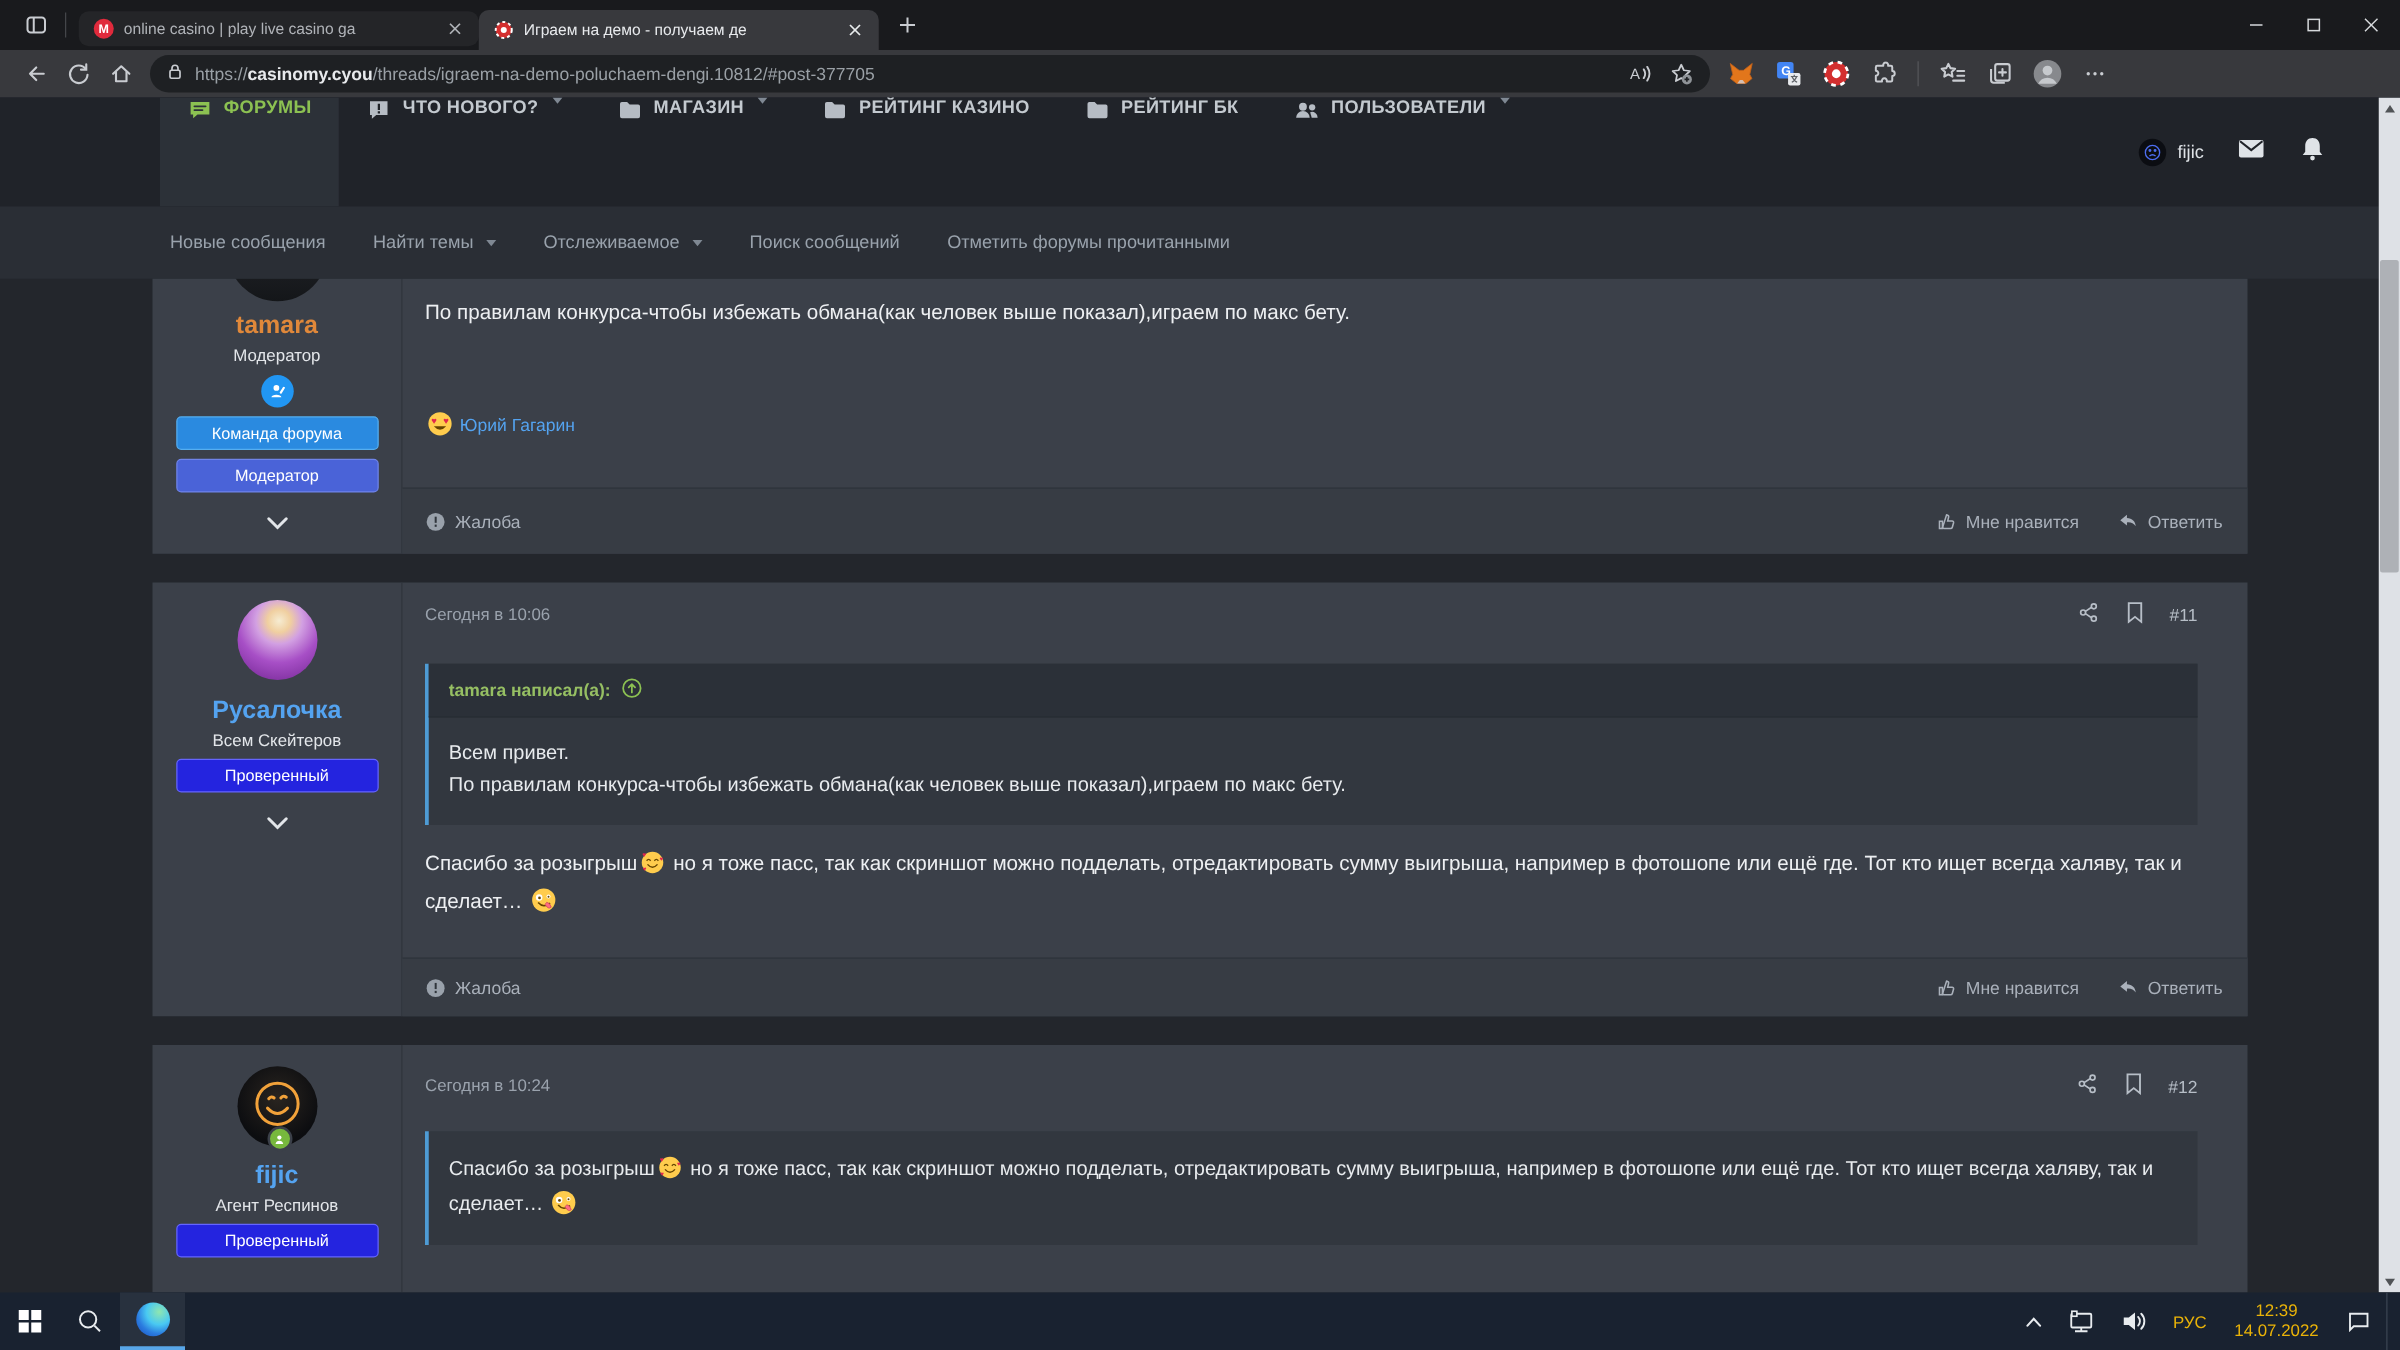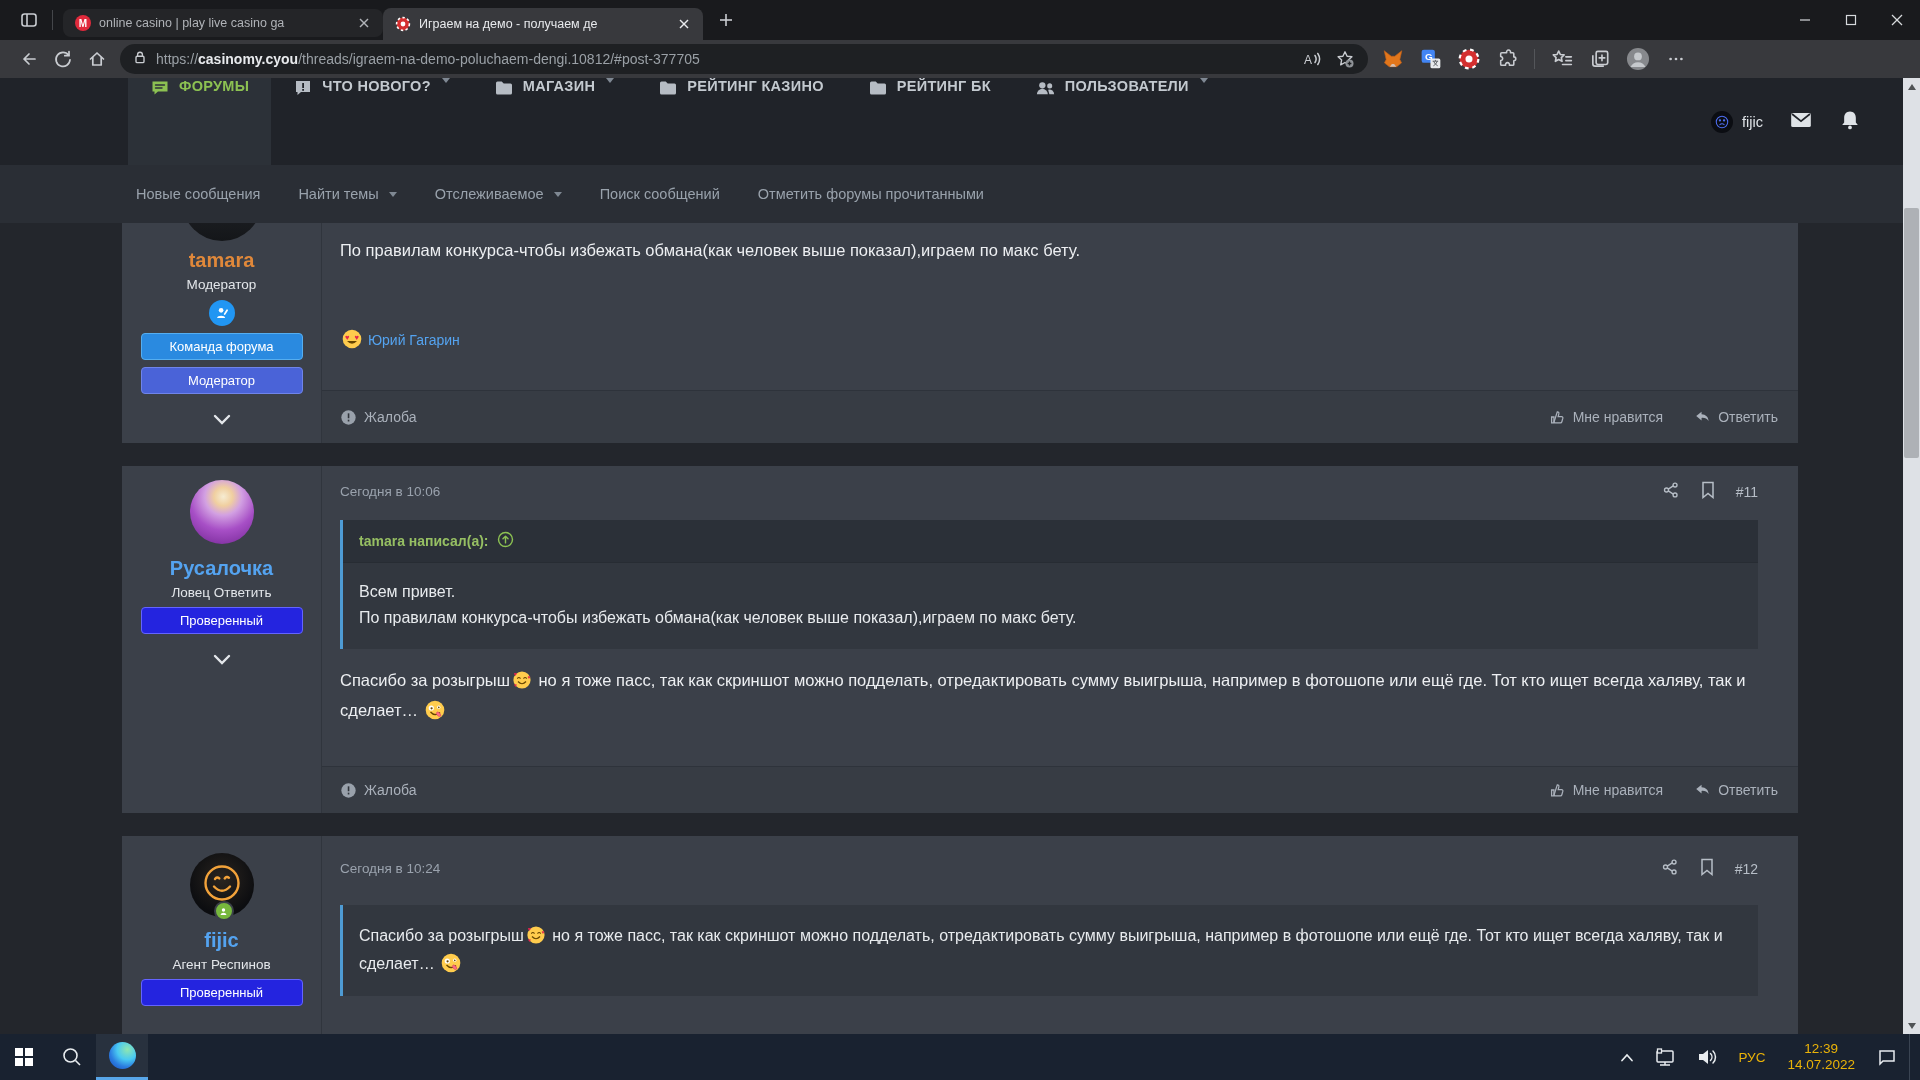--- a/index.html
+++ b/index.html
@@ -77,21 +77,21 @@
     background:radial-gradient(circle at 52% 26%,#f6ecd2 0%,#f0cfa0 16%,#d2a0e2 32%,#a74fc6 58%,#7e2f9e 88%);}
   .avatar.fij{width:64px;height:64px;margin-top:17px;position:relative;
     background:radial-gradient(circle at 50% 40%,#2a2520,#0c0d10 70%);}
   .online-badge{position:absolute;left:24px;bottom:-4px;width:16px;height:16px;border-radius:50%;
     background:#77b83d;border:2px solid #3b4049;display:flex;align-items:center;justify-content:center;}
 
   .post-head{display:flex;align-items:center;padding-top:15px;color:#9aa2ad;font-size:13.5px;gap:24px;}
   .post-head .spacer{flex:1;}
   .post-head .hicons{display:flex;align-items:center;gap:20px;color:#b7bec7;font-size:14px;}
 
-  .quote{margin-top:18px;background:#32373f;border-left:3px solid #4e9bd4;}
+  .quote{margin-top:29px;background:#32373f;border-left:3px solid #4e9bd4;}
   .quote-head{height:42px;display:flex;align-items:center;gap:8px;padding:0 16px;background:#2b3038;
     border-bottom:1px solid #272c33;color:#96bf63;font-size:14px;font-weight:bold;}
   .quote-body{padding:16px 16px 18px;font-size:16px;color:#e8ebee;line-height:26px;}
 
   .post-body{margin-top:16px;font-size:16.5px;color:#edeff2;line-height:30px;}
   .p10-body{margin-top:14px;font-size:16.5px;color:#edeff2;line-height:26px;}
   .reaction-row{margin-top:66px;display:flex;align-items:center;gap:6px;font-size:14px;color:#54a3f0;}
 
   .post-foot{position:absolute;left:0;right:0;bottom:0;border-top:1px solid #2e333b;background:#373c44;
     display:flex;align-items:center;padding:0 20px 0 18px;color:#aab1bb;font-size:14px;}
@@ -454,21 +454,21 @@
                 </span>
               </span>
             </div>
           </div>
         </article>
 
         <article class="post p11">
           <aside class="post-side">
             <div class="avatar rus"></div>
             <div class="uname blue" style="margin-top:13px">Русалочка</div>
-            <div class="utitle">Ловец Ответить</div>
+            <div class="utitle">Всем Скейтеров</div>
             <span class="ubtn verified">Проверенный</span>
             <span class="uchev">
               <svg width="20" height="12" viewBox="0 0 20 12" stroke="#e3e6ea" stroke-width="2.4" fill="none" stroke-linecap="round">
                   <path d="M3 2 l7 7 7-7"></path>
                 </svg>
             </span>
           </aside>
           <div class="post-main">
             <div class="post-head">
               <span>Сегодня в 10:06</span>

